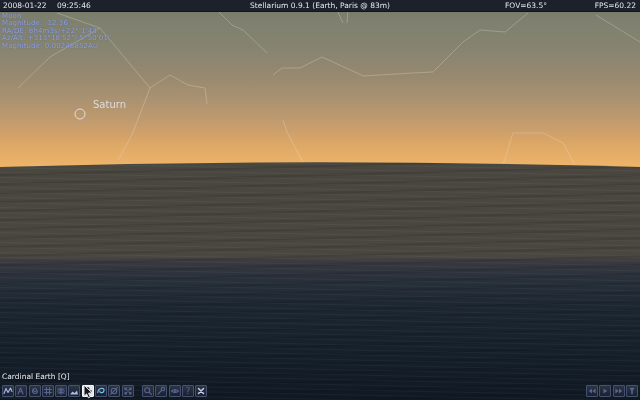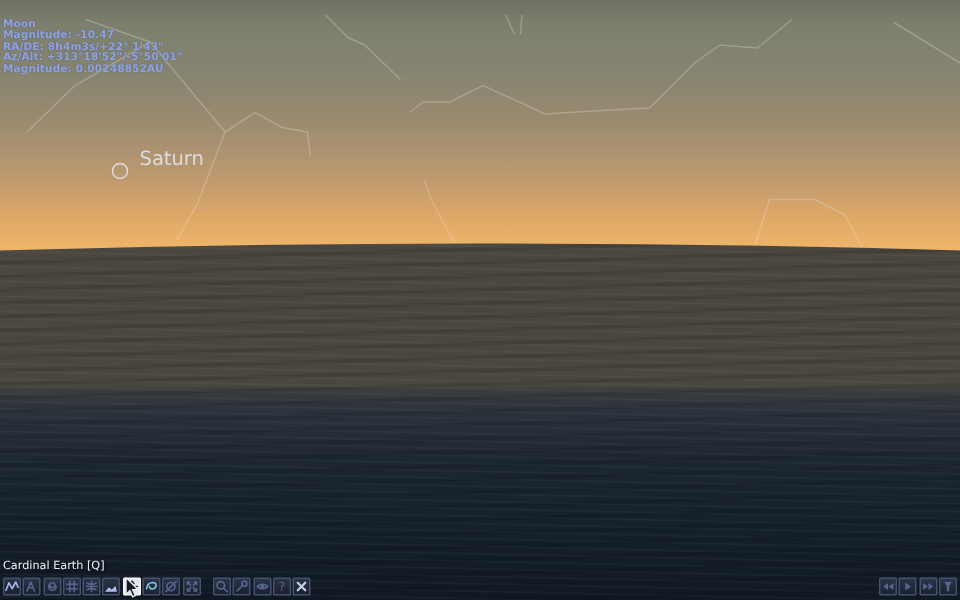--- a/index.html
+++ b/index.html
@@ -27,25 +27,25 @@
   .tb-time{left:57px;}
   .tb-title{left:0;right:0;text-align:center;}
   .tb-fov{right:93px;}
   .tb-fps{right:4px;}
   
   .objinfo{
     position:absolute;left:2px;top:13px;
     font-size:7px;line-height:7.4px;letter-spacing:0.1px;
     text-shadow:0 0 1px rgba(20,30,80,0.35);
   }
-  .objinfo div{white-space:nowrap;font-weight:bold;}
+  .objinfo div{white-space:nowrap;}
   
   .planet-label{
     position:absolute;left:93px;top:99px;
-    font-size:13px;color:rgba(228,231,240,0.85);
+    font-size:10px;color:rgba(228,231,240,0.85);
   }
   
   .tooltip{
     position:absolute;left:2px;top:372px;
     font-size:7.5px;color:#eef1f6;
     text-shadow:1px 1px 1px rgba(0,0,0,0.65);
   }
   
   .tbar{position:absolute;top:385px;display:flex;gap:1.3px;}
   .tbar-left{left:2px;}
@@ -111,26 +111,33 @@
     </defs>
     <path d="M0,167 Q320,157.5 640,167 L640,400 L0,400 Z" fill="url(#seaGrad)"></path>
     <path d="M0,167 Q320,157.5 640,167 L640,400 L0,400 Z" fill="url(#waves1)"></path>
     <path d="M0,167 Q320,157.5 640,167 L640,400 L0,400 Z" fill="url(#waves2)" opacity="0.55"></path>
   </svg>
 
   <div class="planet-label">Saturn</div>
 
   <div class="objinfo" id="objinfo" style="color: rgb(142, 162, 230);">
     <div>Moon</div>
-    <div>Magnitude: -10.47</div>
+    <div>Magnitude: -12.36</div>
     <div>RA/DE: 8h4m3s/+22° 1'43"</div>
     <div>Az/Alt: +313°18'52"/-5°50'01"</div>
     <div>Magnitude: 0.00248852AU</div>
   </div>
 
+  <div class="topbar">
+    <span class="tb-date">2008-01-22</span>
+    <span class="tb-time">09:25:46</span>
+    <span class="tb-title">Stellarium 0.9.1 (Earth, Paris @ 83m)</span>
+    <span class="tb-fov">FOV=63.5°</span>
+    <span class="tb-fps">FPS=60.22</span>
+  </div>
 
   <div class="tooltip">Cardinal Earth [Q]</div>
 
   <div class="tbar tbar-left" id="tbar-left">
       <div class="tb-btn state-on">
         <svg width="10" height="10" viewBox="0 0 10 10" fill="none" stroke="currentColor" stroke-width="1.1" stroke-linecap="round" stroke-linejoin="round">
           <polyline points="1,7.5 3,2.5 5,6.5 7.5,2 9,5.5"></polyline>
         </svg>
       </div>
       <div class="tb-btn state-off">

